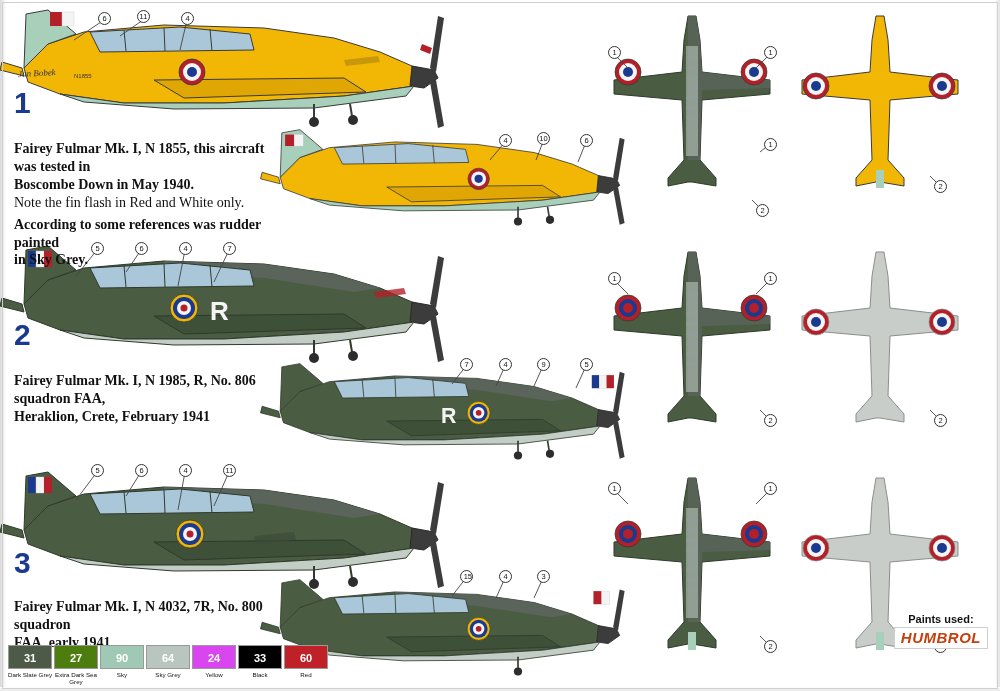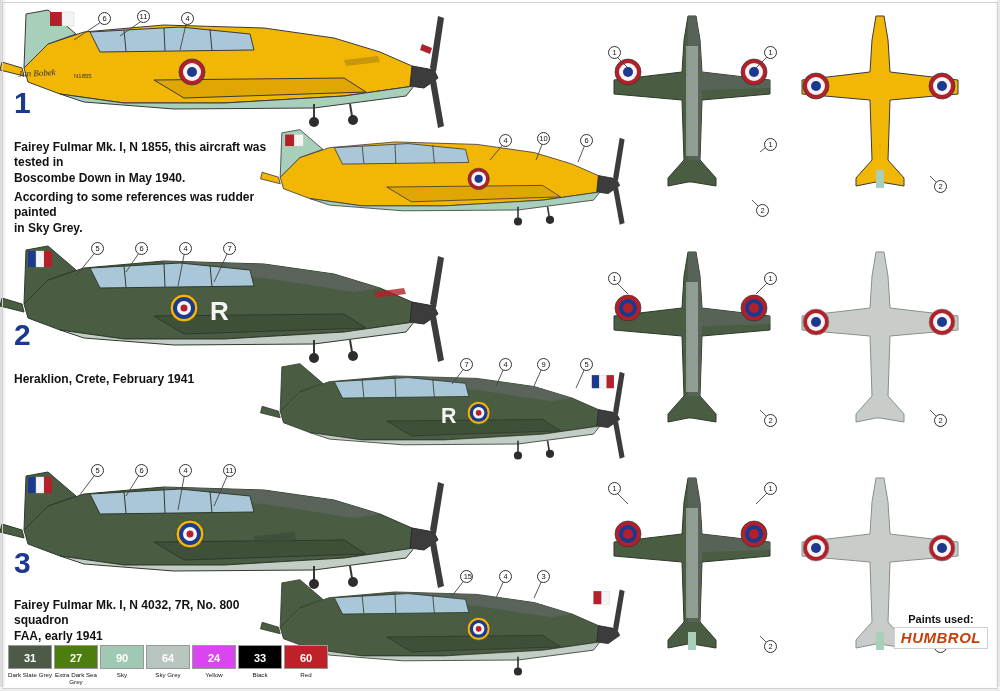--- a/index.html
+++ b/index.html
@@ -29,24 +29,25 @@
     color:#1b3a8f;
     font-size:30px;
     font-weight:bold;
     font-family:"Liberation Sans", sans-serif;
     line-height:1;
   }
 
   
   .caption{
     position:absolute;
-    font-size:12px;
+    font-size:14px;
     line-height:1.28;
     color:#111111;
     width:260px;
+    font-family:Liberation Serif, serif;
   }
   .caption .b{font-weight:bold;}
   .caption .sub{margin-top:4px;}
 
   
   .callout{
     position:absolute;
     width:13px;height:13px;border-radius:50%;
     border:1px solid #333;
     background:#fff;
@@ -447,25 +448,27 @@
 
   <div class="profnum" style="left:14px;top:88px;">1</div>
   <div class="profnum" style="left:14px;top:320px;">2</div>
   <div class="profnum" style="left:14px;top:548px;">3</div>
 
   <div class="signature">Jan Bobek</div>
 
   <div class="caption" style="left:14px;top:140px;">
     <div class="b">Fairey Fulmar Mk. I, N 1855, this aircraft was tested in</div>
     <div class="b">Boscombe Down in May 1940.</div>
+    <div>Note the fin flash in Red and White only.</div>
     <div class="b sub">According to some references was rudder painted</div>
     <div class="b">in Sky Grey.</div>
   </div>
 
   <div class="caption" style="left:14px;top:372px;">
+    <div class="b">Fairey Fulmar Mk. I, N 1985, R, No. 806 squadron FAA,</div>
     <div class="b">Heraklion, Crete, February 1941</div>
   </div>
 
   <div class="caption" style="left:14px;top:598px;">
     <div class="b">Fairey Fulmar Mk. I, N 4032, 7R, No. 800 squadron</div>
     <div class="b">FAA, early 1941</div>
   </div>
 
   <div class="callout" style="left:98px;top:12px;">6</div>
   <div class="callout" style="left:137px;top:10px;">11</div>

